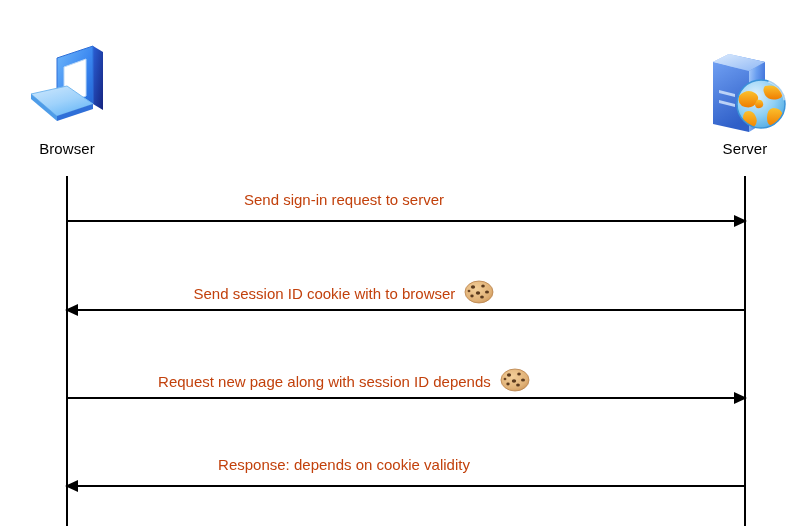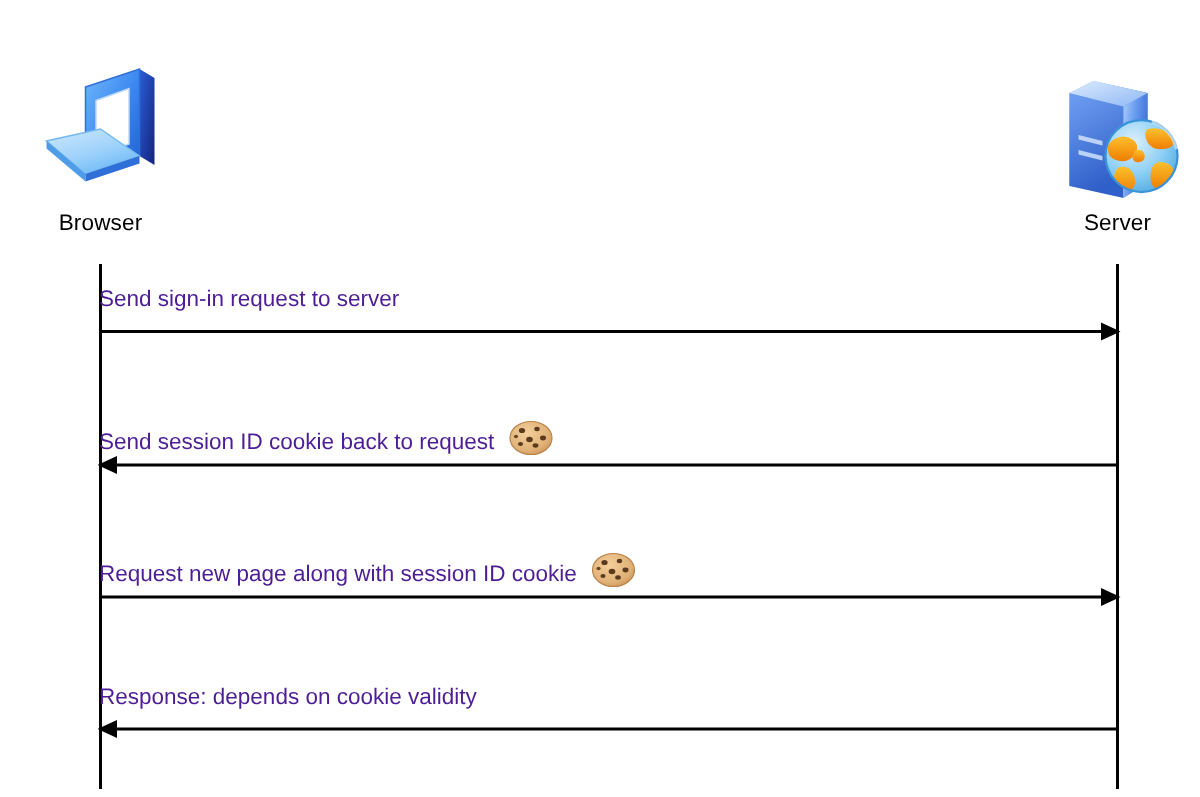--- a/index.html
+++ b/index.html
@@ -87,24 +87,25 @@
   }
   .arrowhead.left {
     left: -1px;
     border-right: 13px solid #000000;
   }
   .message-label {
     position: absolute;
     left: 0;
     width: 556px;
     top: -30px;
+    text-align: center;
     font-size: 15px;
     line-height: 20px;
     white-space: nowrap;
-    color: #4c1d95;
+    color: #c2410c;
   }
   .cookie-glyph {
     display: inline-block;
     vertical-align: -6px;
     margin-left: 5px;
   }
 
   #message-1 { top: 204px; }
   #message-2 { top: 293px; }
   #message-3 { top: 381px; }
@@ -216,21 +217,21 @@
   <div class="message" id="message-1">
     <div class="message-label">
       <span>Send sign-in request to server</span>
     </div>
     <div class="message-line"></div>
     <div class="arrowhead right"></div>
   </div>
 
   <div class="message" id="message-2">
     <div class="message-label">
-      <span>Send session ID cookie back to request</span>
+      <span>Send session ID cookie with to browser</span>
       <span class="cookie-glyph">
         <svg width="30" height="26" viewBox="0 0 30 26" aria-hidden="true">
           <defs>
             <radialGradient id="cookieGrad2" cx="0.4" cy="0.35" r="0.75">
               <stop offset="0%" stop-color="#f3cf9a"></stop>
               <stop offset="70%" stop-color="#e0b177"></stop>
               <stop offset="100%" stop-color="#c99153"></stop>
             </radialGradient>
           </defs>
           <ellipse cx="15" cy="13" rx="14" ry="11" fill="url(#cookieGrad2)" stroke="#b9824a" stroke-width="0.8"></ellipse>
@@ -243,21 +244,21 @@
           <ellipse cx="5" cy="12" rx="1.4" ry="1.2" fill="#6b4523"></ellipse>
         </svg>
       </span>
     </div>
     <div class="message-line"></div>
     <div class="arrowhead left"></div>
   </div>
 
   <div class="message" id="message-3">
     <div class="message-label">
-      <span>Request new page along with session ID cookie</span>
+      <span>Request new page along with session ID depends</span>
       <span class="cookie-glyph">
         <svg width="30" height="26" viewBox="0 0 30 26" aria-hidden="true">
           <defs>
             <radialGradient id="cookieGrad3" cx="0.4" cy="0.35" r="0.75">
               <stop offset="0%" stop-color="#f3cf9a"></stop>
               <stop offset="70%" stop-color="#e0b177"></stop>
               <stop offset="100%" stop-color="#c99153"></stop>
             </radialGradient>
           </defs>
           <ellipse cx="15" cy="13" rx="14" ry="11" fill="url(#cookieGrad3)" stroke="#b9824a" stroke-width="0.8"></ellipse>

